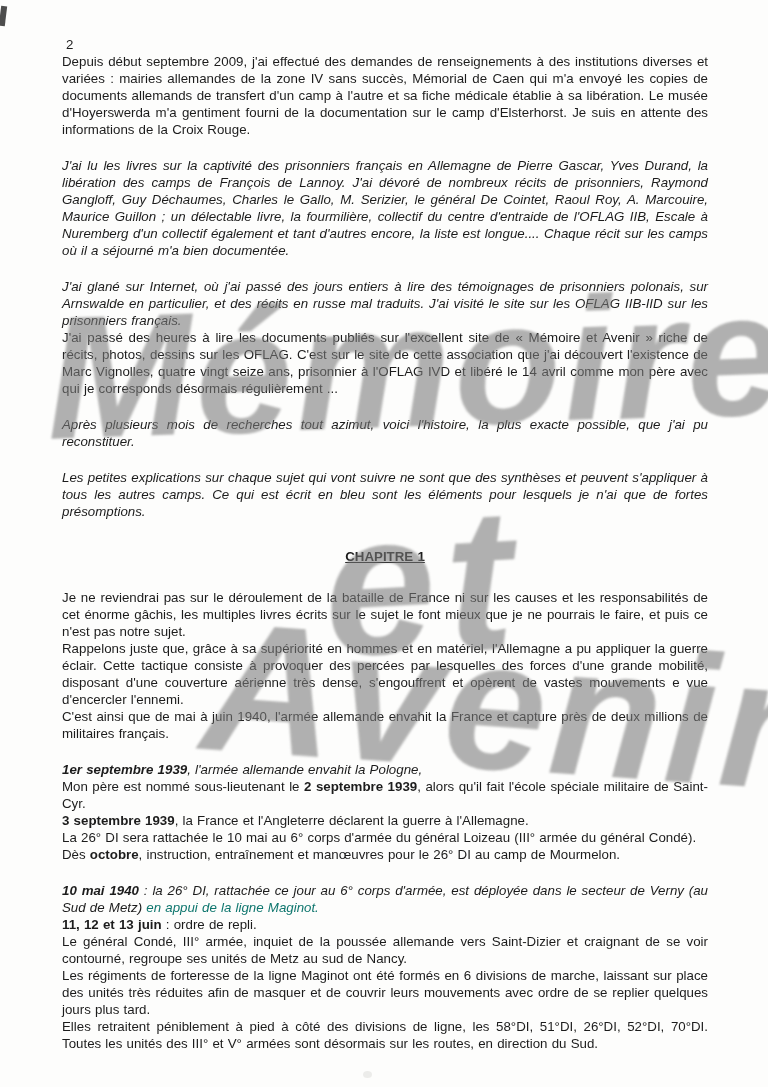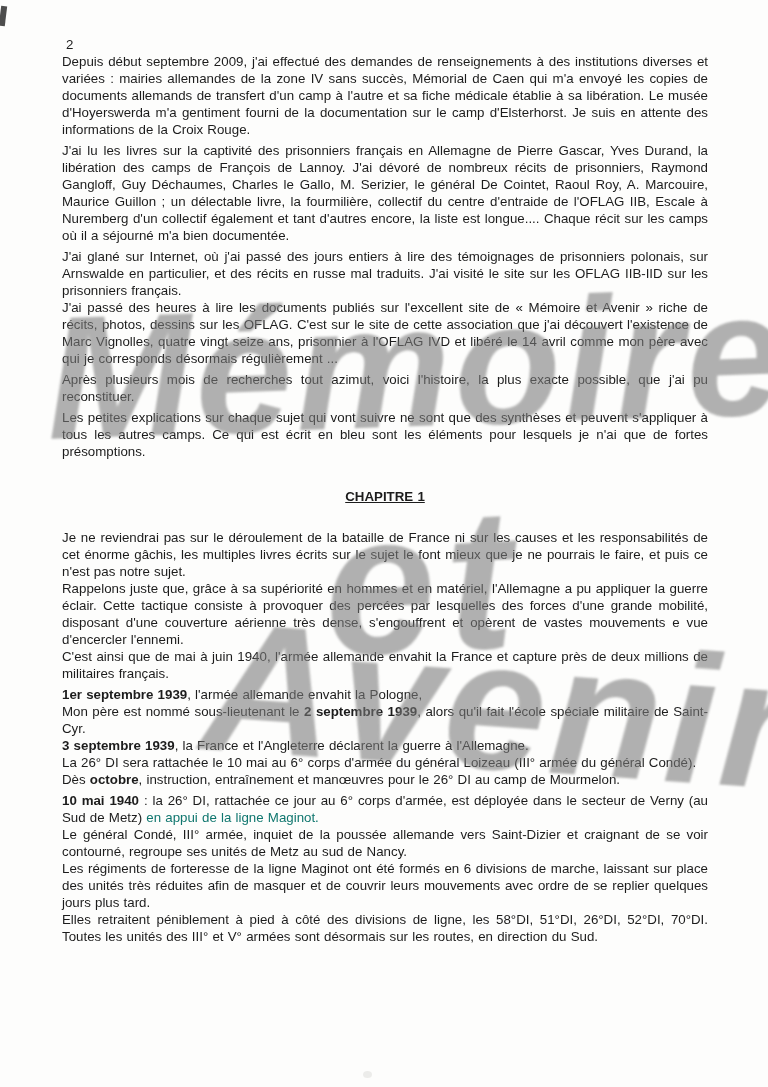--- a/index.html
+++ b/index.html
@@ -15,21 +15,21 @@
     color:#1c1c1c;
   }
   .content{
     position:absolute;
     left:62px;top:36px;width:646px;
     font-size:13.3px;line-height:17px;
     text-align:justify;
     word-spacing:0.5px;
   }
   .para{margin:0;}
-  .gap{margin-top:4px;}
+  .gap{margin-top:19px;font-style:italic;}
   .gap-lg{margin-top:28px;}
   .center{text-align:center;margin-bottom:24px;}
   .pagenum{text-align:left;margin:0 0 0 4px;}
   .b{font-weight:bold;}
   .u{text-decoration:underline;}
   .blue{color:#0f766e;}
   .watermark{
     position:absolute;
     font-style:italic;font-weight:bold;
     color:#7a7a7a;opacity:0.58;
@@ -61,20 +61,21 @@
       <p class="para gap-lg center"><span class="b u">CHAPITRE 1</span></p>
       <p class="para"><span>Je ne reviendrai pas sur le déroulement de la bataille de France ni sur les causes et les responsabilités de cet énorme gâchis, les multiples livres écrits sur le sujet le font mieux que je ne pourrais le faire, et puis ce n'est pas notre sujet.</span></p>
       <p class="para"><span>Rappelons juste que, grâce à sa supériorité en hommes et en matériel, l'Allemagne a pu appliquer la guerre éclair. Cette tactique consiste à provoquer des percées par lesquelles des forces d'une grande mobilité, disposant d'une couverture aérienne très dense, s'engouffrent et opèrent de vastes mouvements e vue d'encercler l'ennemi.</span></p>
       <p class="para"><span>C'est ainsi que de mai à juin 1940, l'armée allemande envahit la France et capture près de deux millions de militaires français.</span></p>
       <p class="para gap"><span class="b">1er septembre 1939</span><span>, l'armée allemande envahit la Pologne,</span></p>
       <p class="para"><span>Mon père est nommé sous-lieutenant le </span><span class="b">2 septembre 1939</span><span>, alors qu'il fait l'école spéciale militaire de Saint-Cyr.</span></p>
       <p class="para"><span class="b">3 septembre 1939</span><span>, la France et l'Angleterre déclarent la guerre à l'Allemagne.</span></p>
       <p class="para"><span>La 26° DI sera rattachée le 10 mai au 6° corps d'armée du général Loizeau (III° armée du général Condé).</span></p>
       <p class="para"><span>Dès </span><span class="b">octobre</span><span>, instruction, entraînement et manœuvres pour le 26° DI au camp de Mourmelon.</span></p>
       <p class="para gap"><span class="b">10 mai 1940</span><span> : la 26° DI, rattachée ce jour au 6° corps d'armée, est déployée dans le secteur de Verny (au Sud de Metz) </span><span class="blue">en appui de la ligne Maginot.</span></p>
+      <p class="para"><span class="b">11, 12 et 13 juin</span><span> : ordre de repli.</span></p>
       <p class="para"><span>Le général Condé, III° armée, inquiet de la poussée allemande vers Saint-Dizier et craignant de se voir contourné, regroupe ses unités de Metz au sud de Nancy.</span></p>
       <p class="para"><span>Les régiments de forteresse de la ligne Maginot ont été formés en 6 divisions de marche, laissant sur place des unités très réduites afin de masquer et de couvrir leurs mouvements avec ordre de se replier quelques jours plus tard.</span></p>
       <p class="para"><span>Elles retraitent péniblement à pied à côté des divisions de ligne, les 58°DI, 51°DI, 26°DI, 52°DI, 70°DI. Toutes les unités des III° et V° armées sont désormais sur les routes, en direction du Sud.</span></p>
     </div>
 
   <div class="watermark" id="wm1">Mémoire</div>
   <div class="watermark" id="wm2">et</div>
   <div class="watermark" id="wm3">Avenir</div>
 
   <div class="artifact" id="corner-mark"></div>

